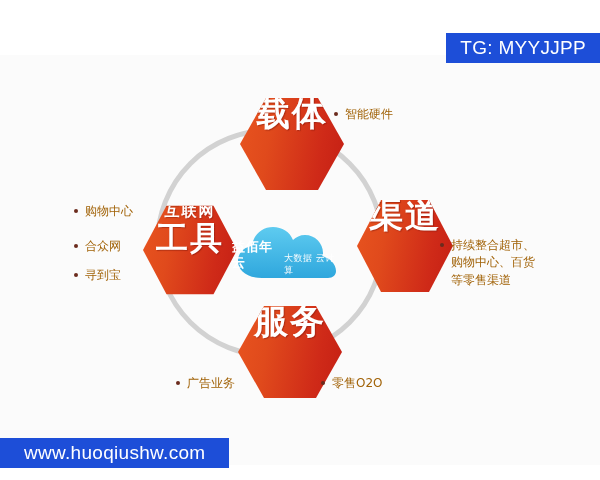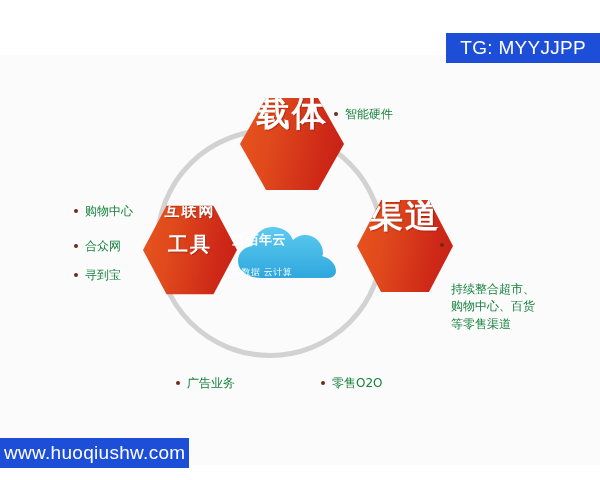--- a/index.html
+++ b/index.html
@@ -28,21 +28,21 @@
     letter-spacing: 0.3px;
     margin-top: 23px;
   }
   #wm-top {
     right: 0; top: 10px;
     height: 30px; padding: 0 14px;
     font-size: 19px;
   }
   #wm-bottom {
     left: 0; bottom: 12px;
-    height: 30px; padding: 0 4px;
+    height: 30px; padding: 0 24px;
     font-size: 19px;
   }
 
   
   .stage { position: absolute; left: 0; top: 0; width: 600px; height: 480px; }
 
   .ring {
     position: absolute;
     left: 155px; top: 128px;
     width: 230px; height: 230px;
@@ -62,67 +62,67 @@
     line-height: 1;
   }
   .hex .big {
     font-size: 34px; font-weight: bold;
     letter-spacing: 2px;
     text-shadow: 1px 1px 1px rgba(120,20,10,0.45);
   }
   .hex .small {
     font-size: 15px; font-weight: bold;
     letter-spacing: 2px;
-    margin-bottom: 15px;
+    margin-bottom: 3px;
     text-shadow: 1px 1px 1px rgba(120,20,10,0.4);
   }
 
   #hex-top    { left: 240px; top: 96px;  width: 104px; height: 96px; }
   #hex-right  { left: 357px; top: 198px; width: 96px;  height: 96px; }
   #hex-bottom { left: 238px; top: 304px; width: 104px; height: 96px; }
   #hex-left   { left: 143px; top: 204px; width: 94px;  height: 92px; }
-  #hex-left .big { font-size: 20px; }
+  #hex-left .big { font-size: 32px; }
 
   
   .cloud {
     position: absolute;
     left: 232px; top: 222px;
     width: 110px; height: 60px;
   }
   .cloud svg { position: absolute; left: 0; top: 0; }
   .cloud-text {
     position: absolute; left: 0; top: 0;
     width: 110px; height: 60px;
-    display: flex; flex-direction: column;
-    justify-content: center;
+    display: flex; flex-direction: row;
+    align-items: center; justify-content: center;
     color: #ffffff; line-height: 1.25;
     padding-top: 6px;
   }
   .cloud-title { font-size: 13px; font-weight: bold; letter-spacing: 0.5px; }
   .cloud-sub   { font-size: 9px; letter-spacing: 0.5px; opacity: .95; margin-top: 19px; }
 
   
   .lbl {
     position: absolute;
-    color: #15803d;
+    color: #a16207;
     font-size: 12px;
     line-height: 1.45;
     white-space: nowrap;
   }
   .lbl .dot {
     display: inline-block;
     width: 4px; height: 4px; border-radius: 50%;
     background: #6b2b1d;
     vertical-align: middle;
     margin-right: 7px;
     margin-bottom: 2px;
   }
   .lbl.multi { white-space: normal; width: 105px; }
   .lbl.multi .txt {
-    display: inline-block; vertical-align: top; width: 88px; margin-top: 44px;
+    display: inline-block; vertical-align: top; width: 88px;
   }
 
   #lbl-hardware { left: 334px; top: 106px; }
   #lbl-stores   { left: 440px; top: 210px; }
   #lbl-retail   { left: 440px; top: 237px; }
   #lbl-xinfa    { left: 74px;  top: 203px; }
   #lbl-hezhong  { left: 74px;  top: 238px; }
   #lbl-xundao   { left: 74px;  top: 267px; }
   #lbl-ad       { left: 176px; top: 375px; }
   #lbl-o2o      { left: 321px; top: 375px; }
@@ -139,20 +139,23 @@
     <div class="ring"></div>
 
     <div class="hex" id="hex-top">
       <span class="big">载体</span>
     </div>
 
     <div class="hex" id="hex-right">
       <span class="big">渠道</span>
     </div>
 
+    <div class="hex" id="hex-bottom">
+      <span class="big">服务</span>
+    </div>
 
     <div class="hex" id="hex-left">
       <span class="small">互联网</span>
       <span class="big">工具</span>
     </div>
 
     <div class="cloud">
       <svg width="110" height="60" viewBox="0 0 110 60">
         <defs>
           <linearGradient id="cg" x1="0" y1="0" x2="0" y2="1">

